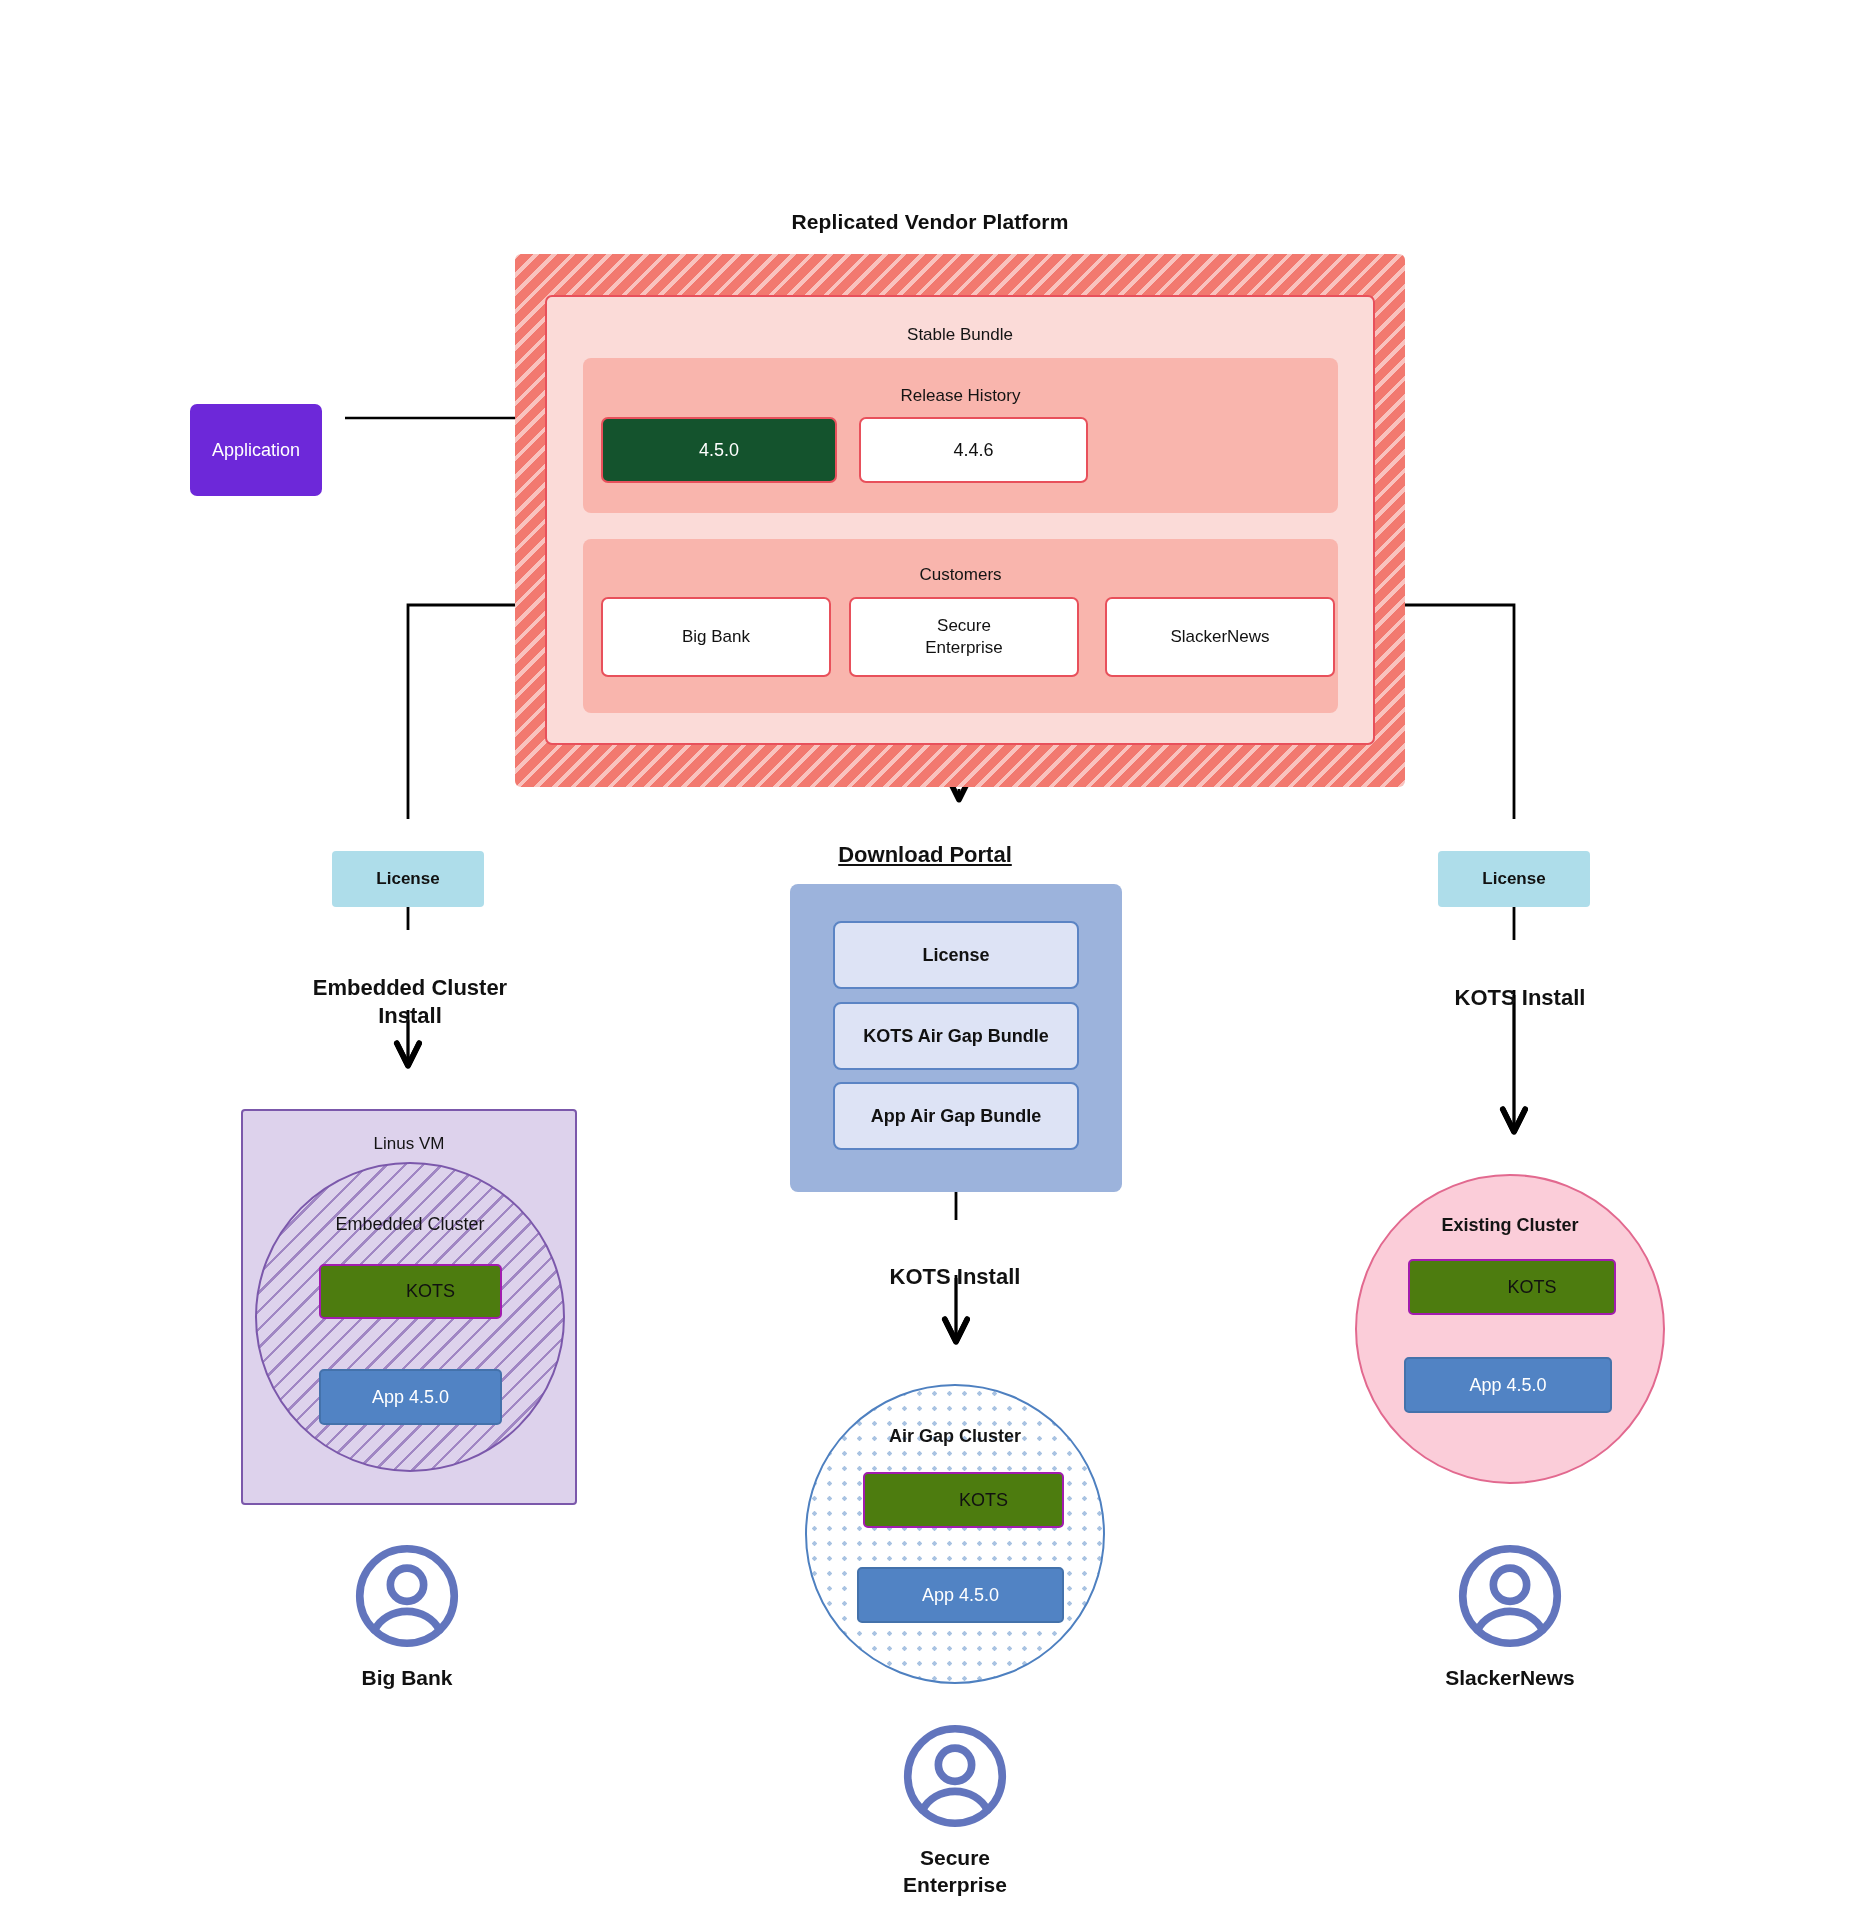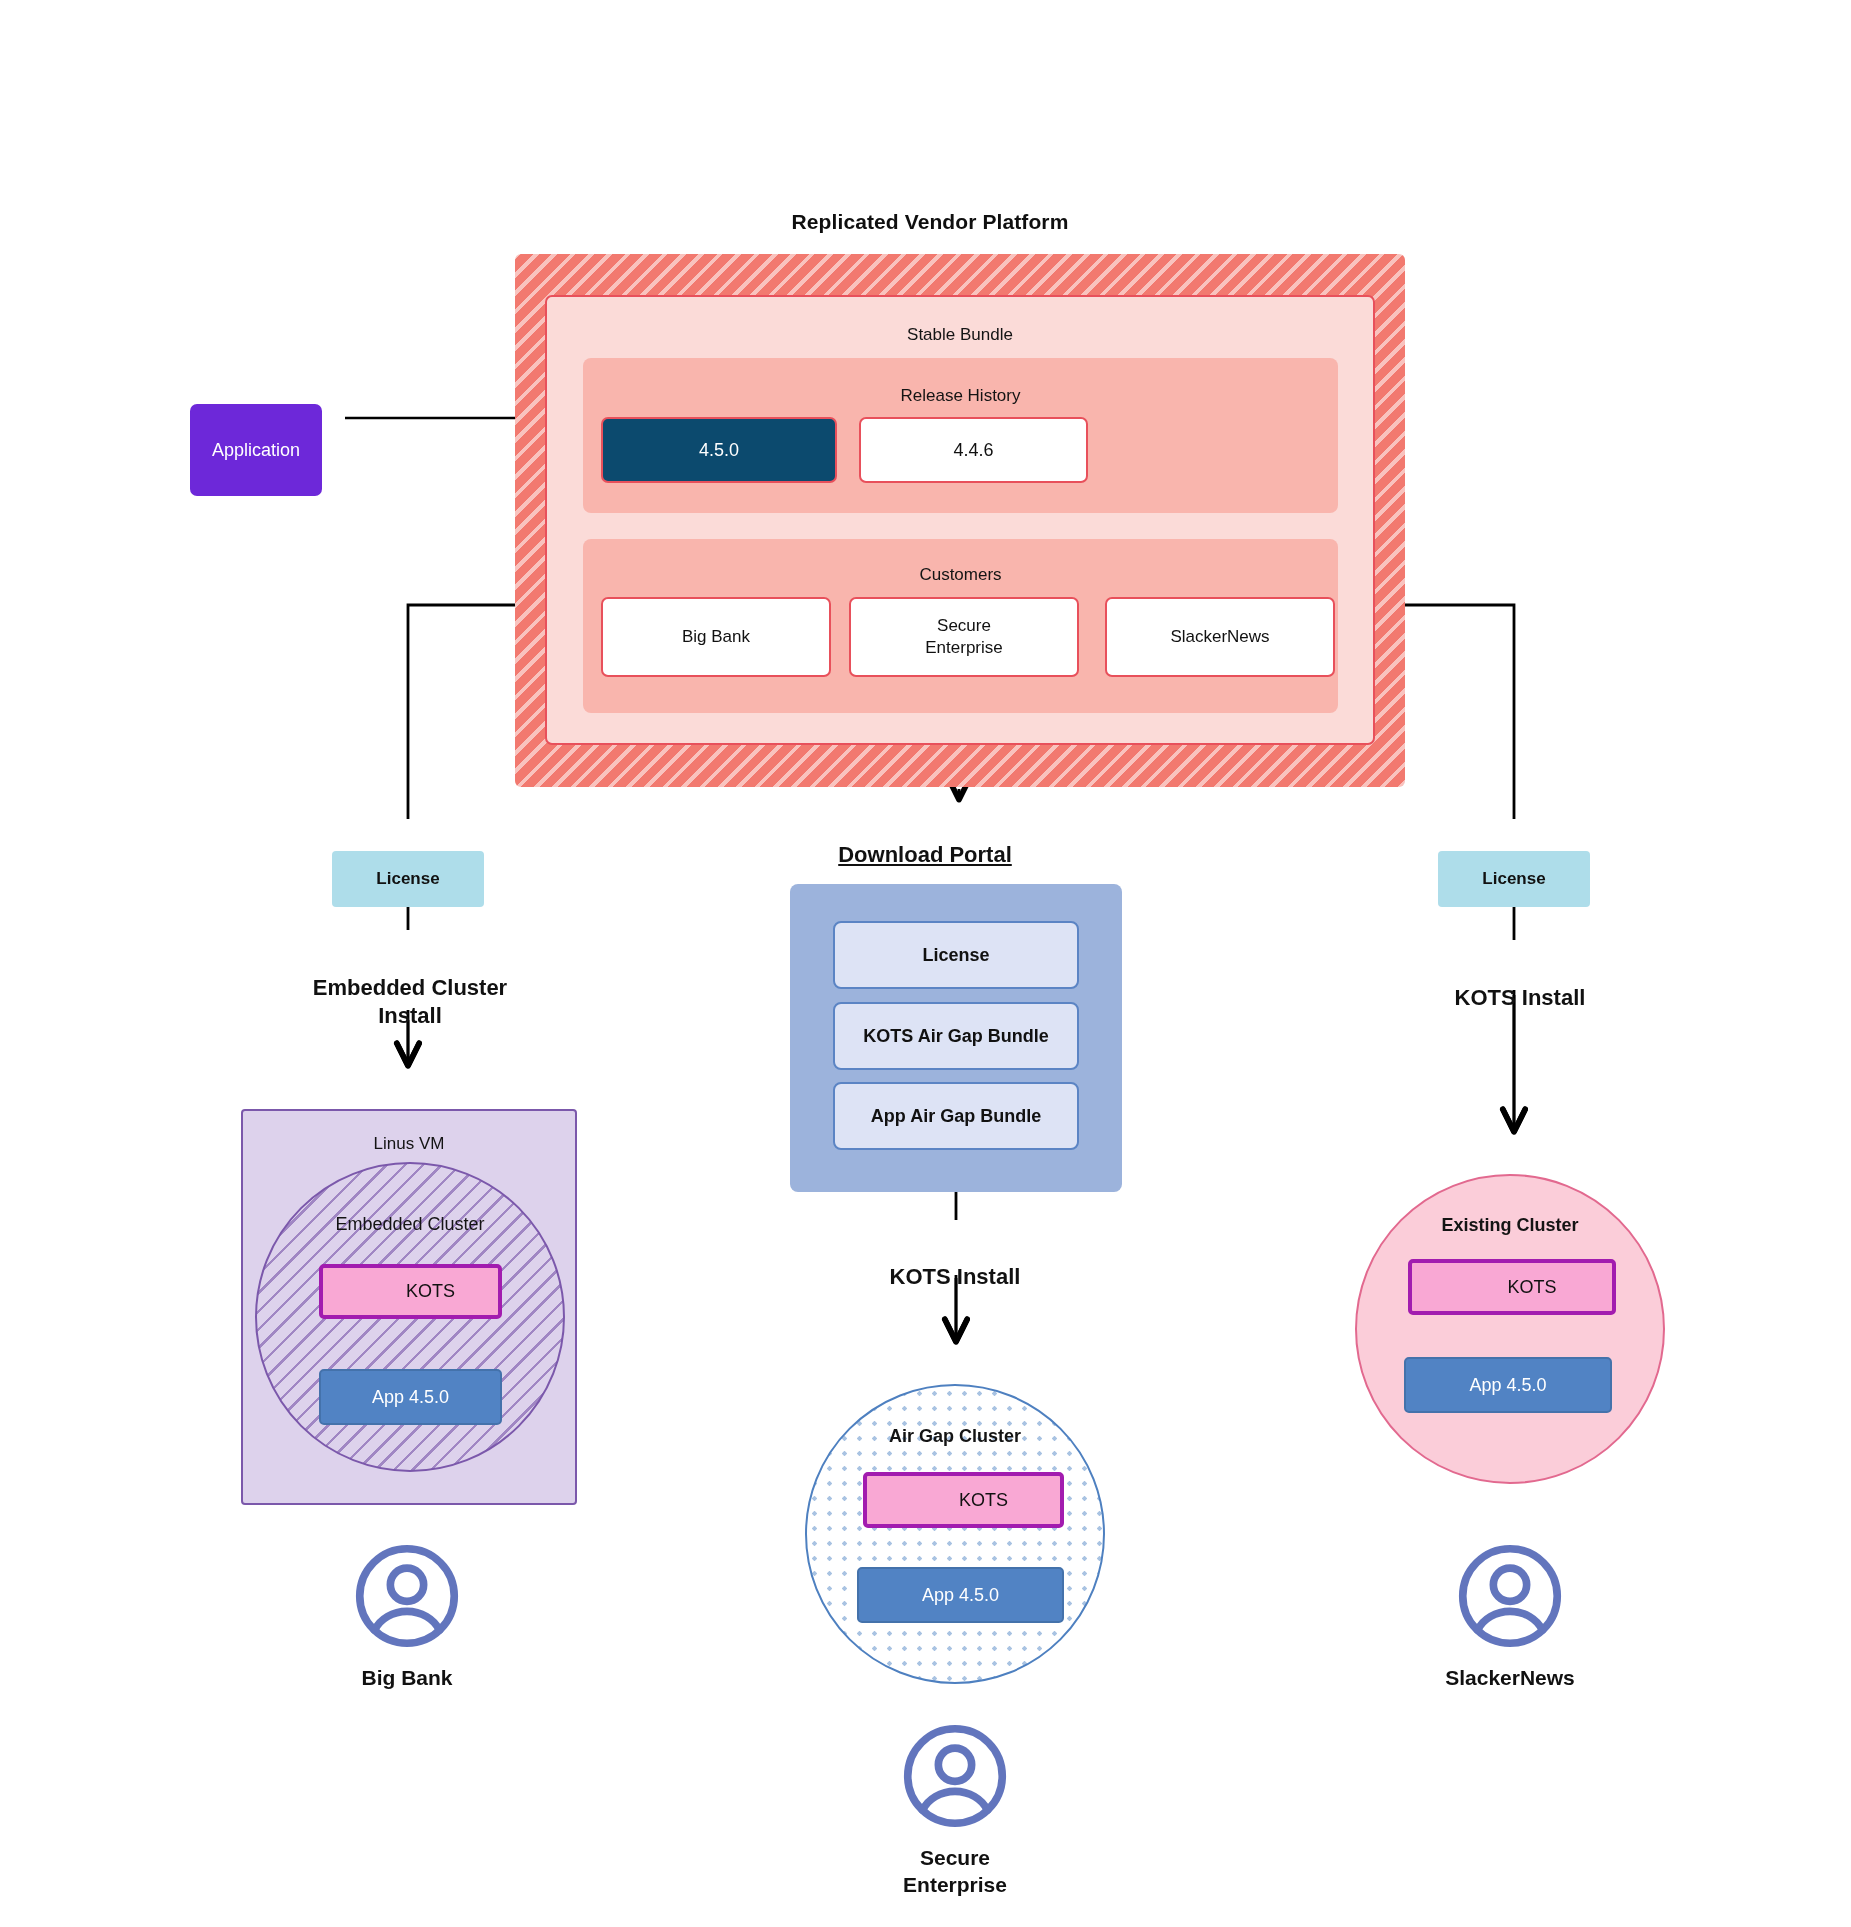--- a/index.html
+++ b/index.html
@@ -35,21 +35,21 @@
   .channel-title{left:545px;top:291px;width:830px;height:24px;}
   .subpanel{
     background:#f9b5ad;border-radius:8px;
   }
   .release-panel{left:583px;top:326px;width:755px;height:155px;}
   .release-title{left:583px;top:352px;width:755px;height:24px;}
   .customers-panel{left:583px;top:507px;width:755px;height:174px;}
   .customers-title{left:583px;top:531px;width:755px;height:24px;}
 
   .rel-box{height:66px;border-radius:7px;border:2.5px solid #e8505b;font-size:18px;}
-  .rel-current{background:#0c4a6e;color:#ffffff;left:601px;top:385px;width:236px;}
+  .rel-current{background:#14532d;color:#ffffff;left:601px;top:385px;width:236px;}
   .rel-prev{background:#ffffff;color:#111111;left:859px;top:385px;width:229px;}
 
   .cust-box{
     height:80px;border-radius:7px;border:2.5px solid #e8505b;background:#ffffff;
     color:#111;font-size:17px;line-height:1.3;
   }
   .cust-1{left:601px;top:565px;width:230px;}
   .cust-2{left:849px;top:565px;width:230px;}
   .cust-3{left:1105px;top:565px;width:230px;}
 
@@ -95,21 +95,21 @@
     left:255px;top:1130px;width:310px;height:310px;border-radius:50%;
     border:2.5px solid #7b58ab;
     background-color:#ddd2ec;
     background-image:repeating-linear-gradient(135deg,
         rgba(123,88,171,0.62) 0px, rgba(123,88,171,0.62) 2.5px,
         rgba(123,88,171,0) 2.5px, rgba(123,88,171,0) 13px);
   }
   .embedded-title{left:255px;top:1180px;width:310px;height:24px;}
 
   .kots-box{
-    border-radius:5px;background:#f9a8d4;border:4px solid #a21caf;
+    border-radius:5px;background:#4d7c0f;border:2px solid #a21caf;
     color:#111;font-size:18px;padding-left:40px;
   }
   .kots-left{left:319px;top:1232px;width:183px;height:55px;}
   .app-box{
     border-radius:5px;background:#5183c4;border:2px solid #4472ab;
     color:#ffffff;font-size:18px;
   }
   .app-left{left:319px;top:1337px;width:183px;height:56px;}
 
   

